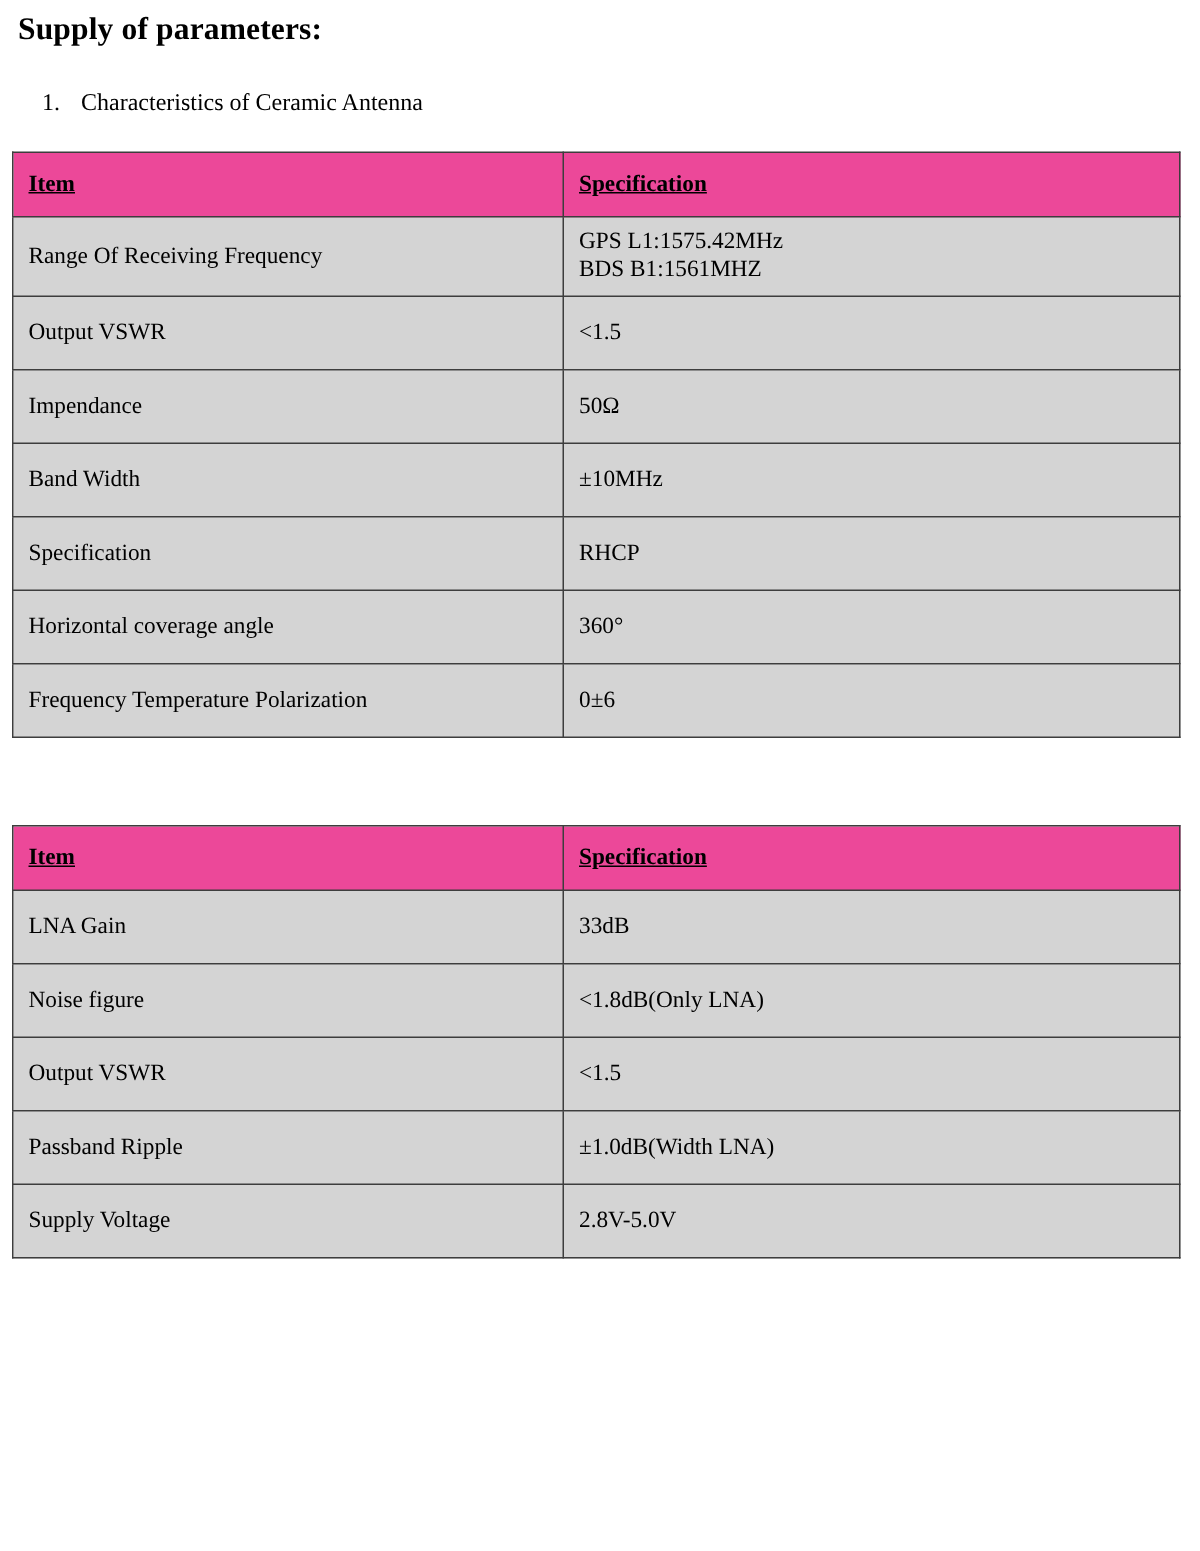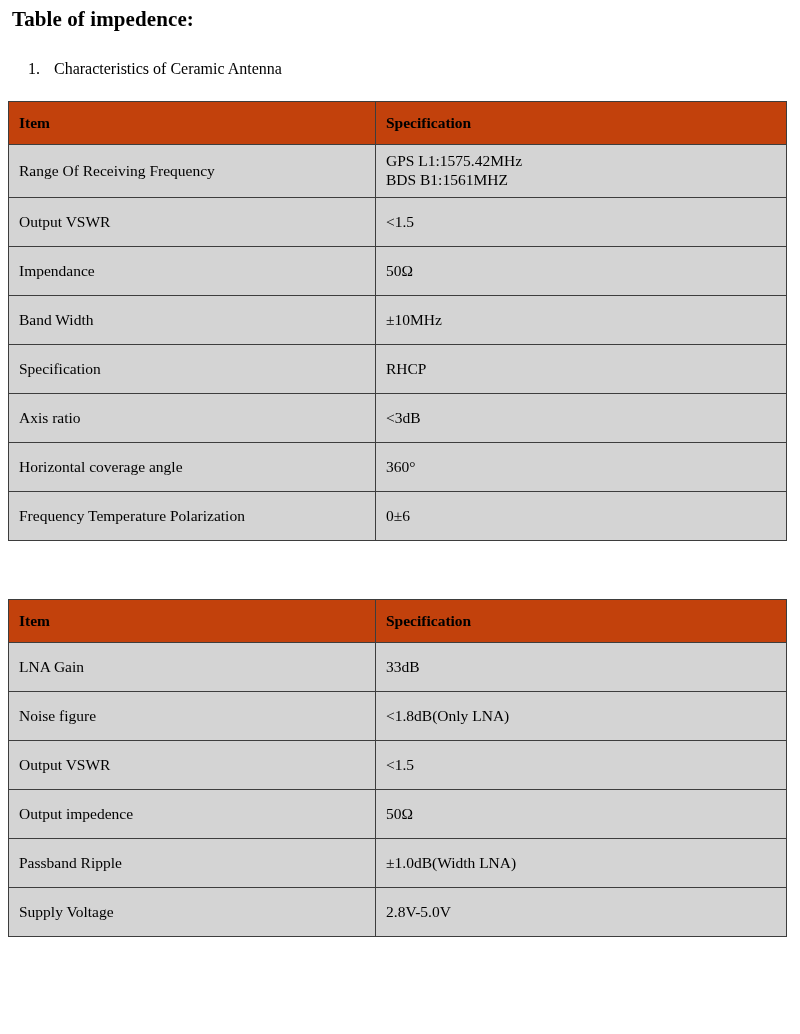--- a/index.html
+++ b/index.html
@@ -54,42 +54,43 @@
   table.param-table th,
   table.param-table td {
     border: 1.4px solid #3d3d3d;
     padding: 0 10px;
     text-align: left;
     vertical-align: middle;
     font-size: 15.5px;
     line-height: 1.22;
   }
   table.param-table thead th {
-    background: #c2410c;
+    background: #ec4899;
     font-weight: bold;
     height: 42px;
     font-size: 15.5px;
+    text-decoration: underline;
   }
   table.param-table tbody td {
     background: #d4d4d4;
     height: 48px;
     font-weight: normal;
   }
   table.param-table tbody tr.tall td {
     height: 52px;
   }
   .cell-line { display: block; }
   .spacer-between { height: 58px; }
 </style>
 </head>
 <body>
 
 <div class="page">
 
-  <h1 class="doc-title">Table of impedence:</h1>
+  <h1 class="doc-title">Supply of parameters:</h1>
 
   <div class="section-heading">
     <span class="num">1.</span><span>Characteristics of Ceramic Antenna</span>
   </div>
 
   <table class="param-table">
     <colgroup>
       <col class="c-item">
       <col class="c-spec">
     </colgroup>
@@ -117,24 +118,20 @@
       </tr>
       <tr>
         <td>Band Width</td>
         <td>±10MHz</td>
       </tr>
       <tr>
         <td>Specification</td>
         <td>RHCP</td>
       </tr>
       <tr>
-        <td>Axis ratio</td>
-        <td>&lt;3dB</td>
-      </tr>
-      <tr>
         <td>Horizontal coverage angle</td>
         <td>360°</td>
       </tr>
       <tr>
         <td>Frequency Temperature Polarization</td>
         <td>0±6</td>
       </tr>
     </tbody>
   </table>
 
@@ -159,24 +156,20 @@
       </tr>
       <tr>
         <td>Noise figure</td>
         <td>&lt;1.8dB(Only LNA)</td>
       </tr>
       <tr>
         <td>Output VSWR</td>
         <td>&lt;1.5</td>
       </tr>
       <tr>
-        <td>Output impedence</td>
-        <td>50Ω</td>
-      </tr>
-      <tr>
         <td>Passband Ripple</td>
         <td>±1.0dB(Width LNA)</td>
       </tr>
       <tr>
         <td>Supply Voltage</td>
         <td>2.8V-5.0V</td>
       </tr>
 
     </tbody>
   </table>

